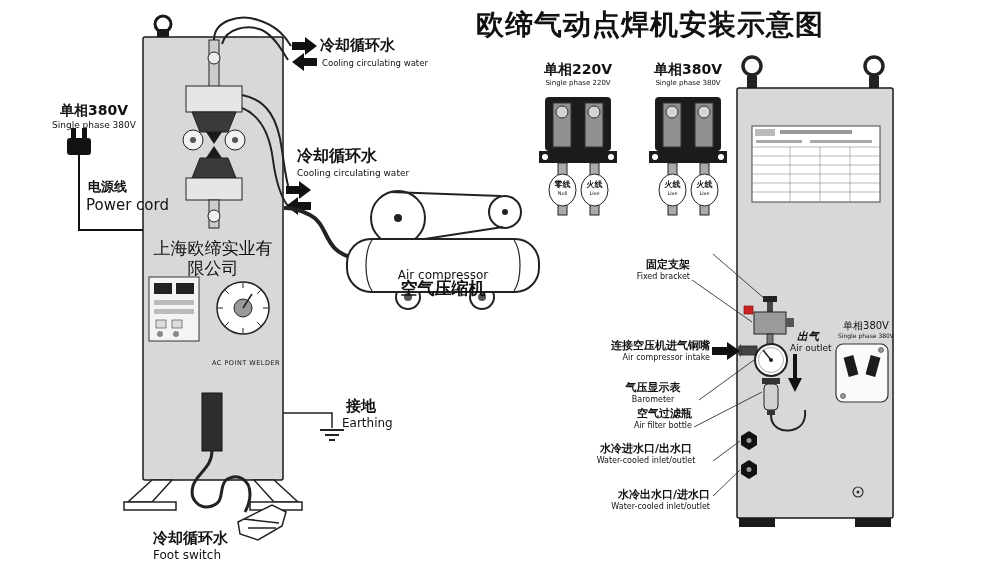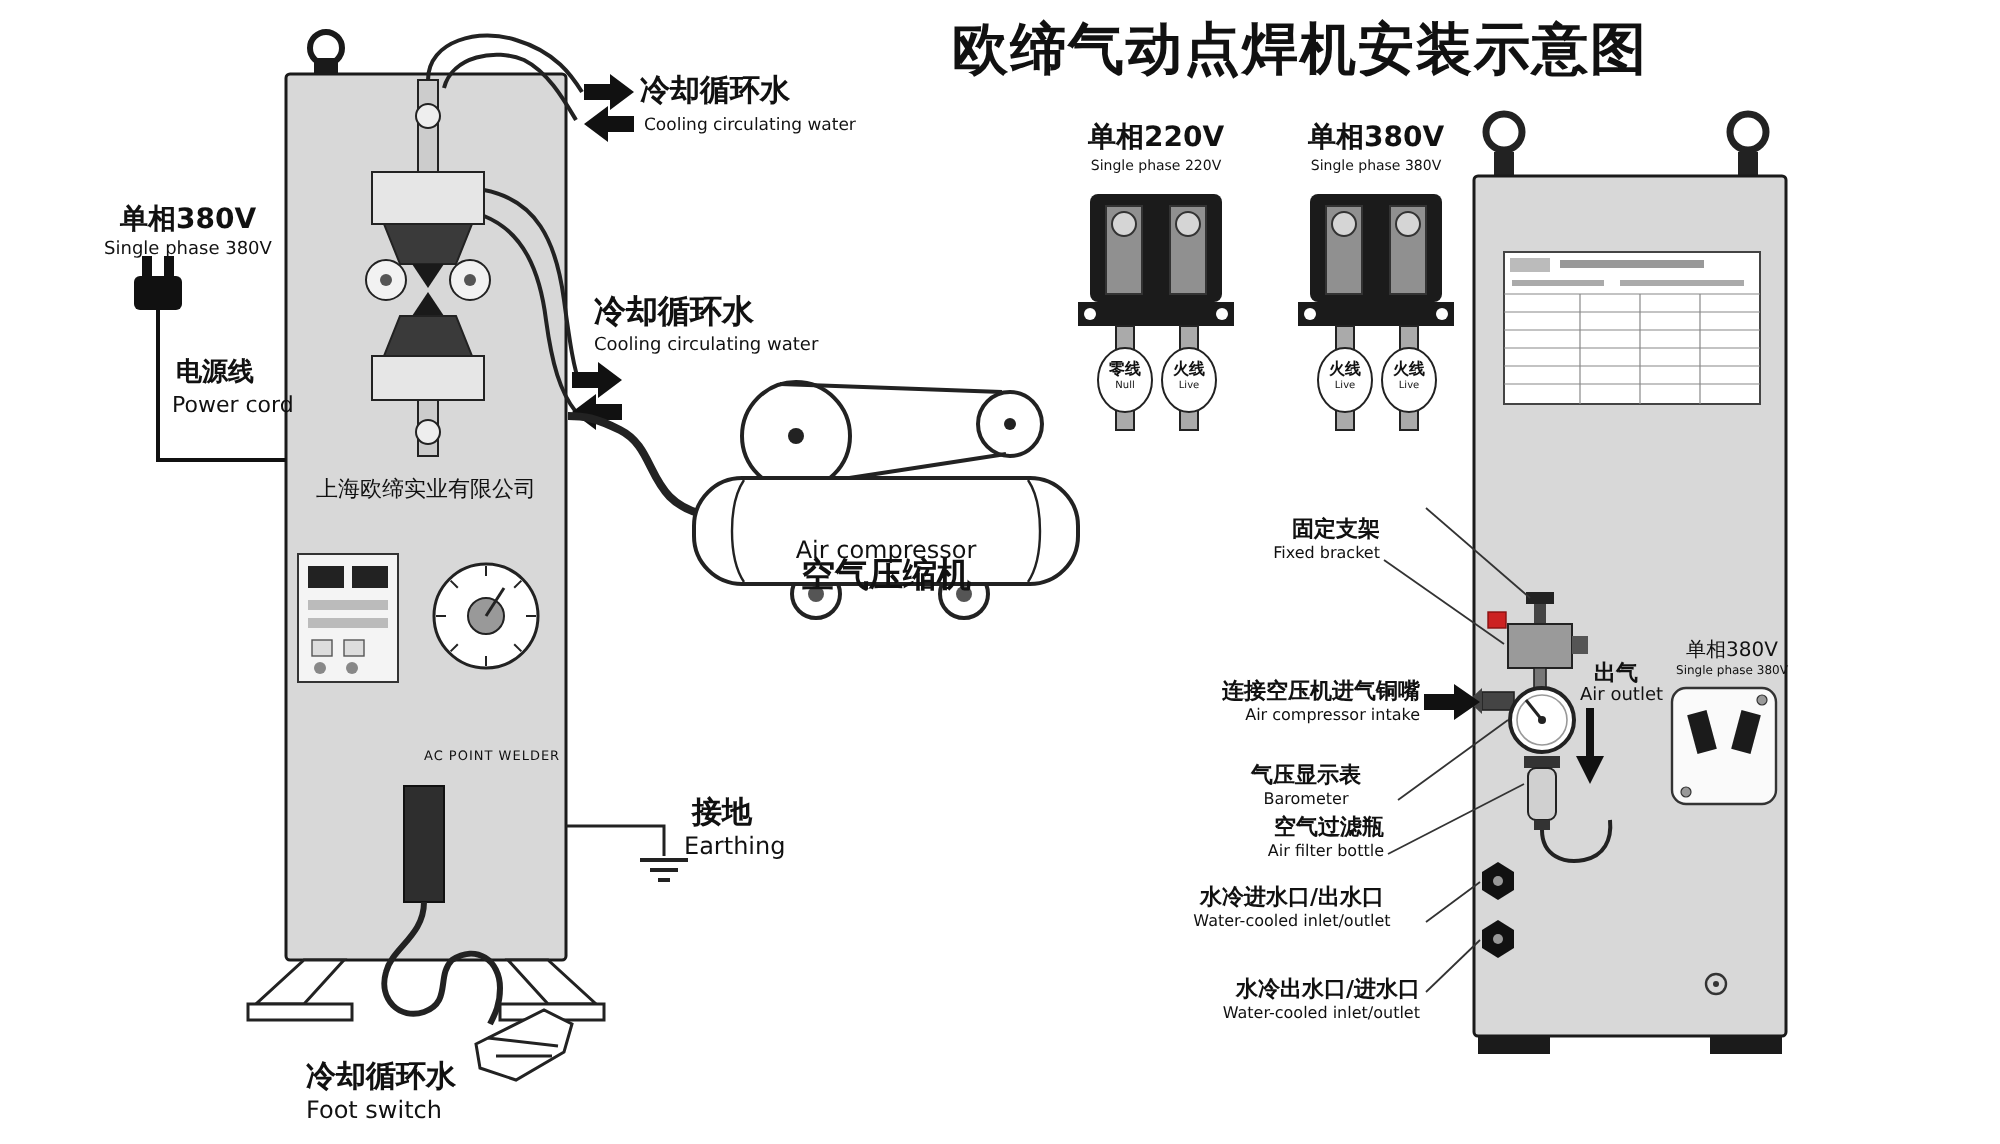--- a/index.html
+++ b/index.html
@@ -4,21 +4,21 @@
 <style>
   html,body{margin:0;padding:0;background:#ffffff;}
   body{font-family:"DejaVu Sans","Liberation Sans",sans-serif;color:#111;}
   #canvas{position:relative;width:972px;height:572px;background:#fff;overflow:hidden;}
   #art{position:absolute;left:0;top:0;}
   .lbl{position:absolute;color:#111;line-height:1.2;white-space:nowrap;}
   .center{text-align:center;white-space:normal;}
   .title{font-size:28px;font-weight:bold;letter-spacing:1px;}
   .cn-big{font-size:15px;font-weight:bold;}
   .cn-mid{font-size:13px;font-weight:600;}
-  .en-mid{font-size:11px;}
+  .en-mid{font-size:15px;}
   .en-sm{font-size:8.5px;}
   .callout{position:absolute;text-align:right;line-height:1.15;}
   .callout .cn{font-size:11px;font-weight:600;}
   .callout .en{font-size:8px;}
   .oval-lbl{position:absolute;width:27px;text-align:center;}
   .oval-lbl .cn{font-size:8px;font-weight:700;line-height:10px;}
   .oval-lbl .en{font-size:5px;line-height:6px;}
   .model-line{position:absolute;left:157px;top:341px;}
   .model-line .dn{font-size:17px;font-weight:bold;font-style:italic;}
   .model-line .tp{font-size:12px;font-weight:bold;margin-left:4px;}
@@ -257,22 +257,22 @@
 <div class="lbl title center" style="left:455px;top:8px;width:390px;">欧缔气动点焊机安装示意图</div>
 
 <div class="lbl center" style="left:44px;top:102px;width:100px;font-size:14px;font-weight:bold;">单相380V</div>
 <div class="lbl center" style="left:36px;top:120px;width:116px;font-size:9px;">Single phase 380V</div>
 <div class="lbl cn-mid" style="left:88px;top:179px;">电源线</div>
 <div class="lbl en-mid" style="left:86px;top:196px;">Power cord</div>
 <div class="lbl cn-big" style="left:320px;top:36px;">冷却循环水</div>
 <div class="lbl en-sm" style="left:322px;top:58px;">Cooling circulating water</div>
 <div class="lbl" style="left:297px;top:146px;font-size:16px;font-weight:bold;">冷却循环水</div>
 <div class="lbl" style="left:297px;top:168px;font-size:9px;">Cooling circulating water</div>
-<div class="lbl center" style="left:148px;top:238px;width:130px;font-size:11px;">上海欧缔实业有限公司</div>
-<div class="lbl" style="left:212px;top:360px;font-size:6.5px;letter-spacing:0.5px;margin-top:15px;">AC POINT WELDER</div>
+<div class="lbl center" style="left:148px;top:238px;width:130px;font-size:17px;">上海欧缔实业有限公司</div>
+<div class="lbl" style="left:212px;top:360px;font-size:6.5px;letter-spacing:0.5px;">AC POINT WELDER</div>
 <div class="lbl cn-big" style="left:346px;top:397px;">接地</div>
 <div class="lbl en-mid" style="left:342px;top:416px;font-size:12px;">Earthing</div>
 <div class="lbl cn-big" style="left:153px;top:529px;">冷却循环水</div>
 <div class="lbl" style="left:153px;top:548px;font-size:12px;">Foot switch</div>
 
 <div class="lbl center" style="left:380px;top:246px;width:126px;font-size:17px;font-weight:bold;margin-top:32px;">空气压缩机</div>
 <div class="lbl center" style="left:380px;top:268px;width:126px;font-size:12px;">Air compressor</div>
 
 <div class="lbl center" style="left:533px;top:61px;width:90px;font-size:14px;font-weight:bold;">单相220V</div>
 <div class="lbl center" style="left:533px;top:79px;width:90px;font-size:7px;">Single phase 220V</div>
@@ -314,18 +314,18 @@
 </div>
 <div class="callout" style="left:582px;top:443px;width:128px;text-align:center;">
   <div class="cn">水冷进水口/出水口</div>
   <div class="en">Water-cooled inlet/outlet</div>
 </div>
 <div class="callout" style="left:582px;top:478px;width:128px;margin-top:11px;">
   <div class="cn">水冷出水口/进水口</div>
   <div class="en">Water-cooled inlet/outlet</div>
 </div>
 
-<div class="lbl" style="left:797px;top:330px;font-size:11px;font-weight:600;">出气</div>
+<div class="lbl" style="left:797px;top:330px;font-size:11px;font-weight:600;font-style:italic;">出气</div>
 <div class="lbl" style="left:790px;top:343px;font-size:9px;">Air outlet</div>
 <div class="lbl center" style="left:838px;top:320px;width:56px;font-size:10px;">单相380V</div>
 <div class="lbl center" style="left:832px;top:332px;width:68px;font-size:6px;">Single phase 380V</div>
 
 </div>
 
 </body></html>

